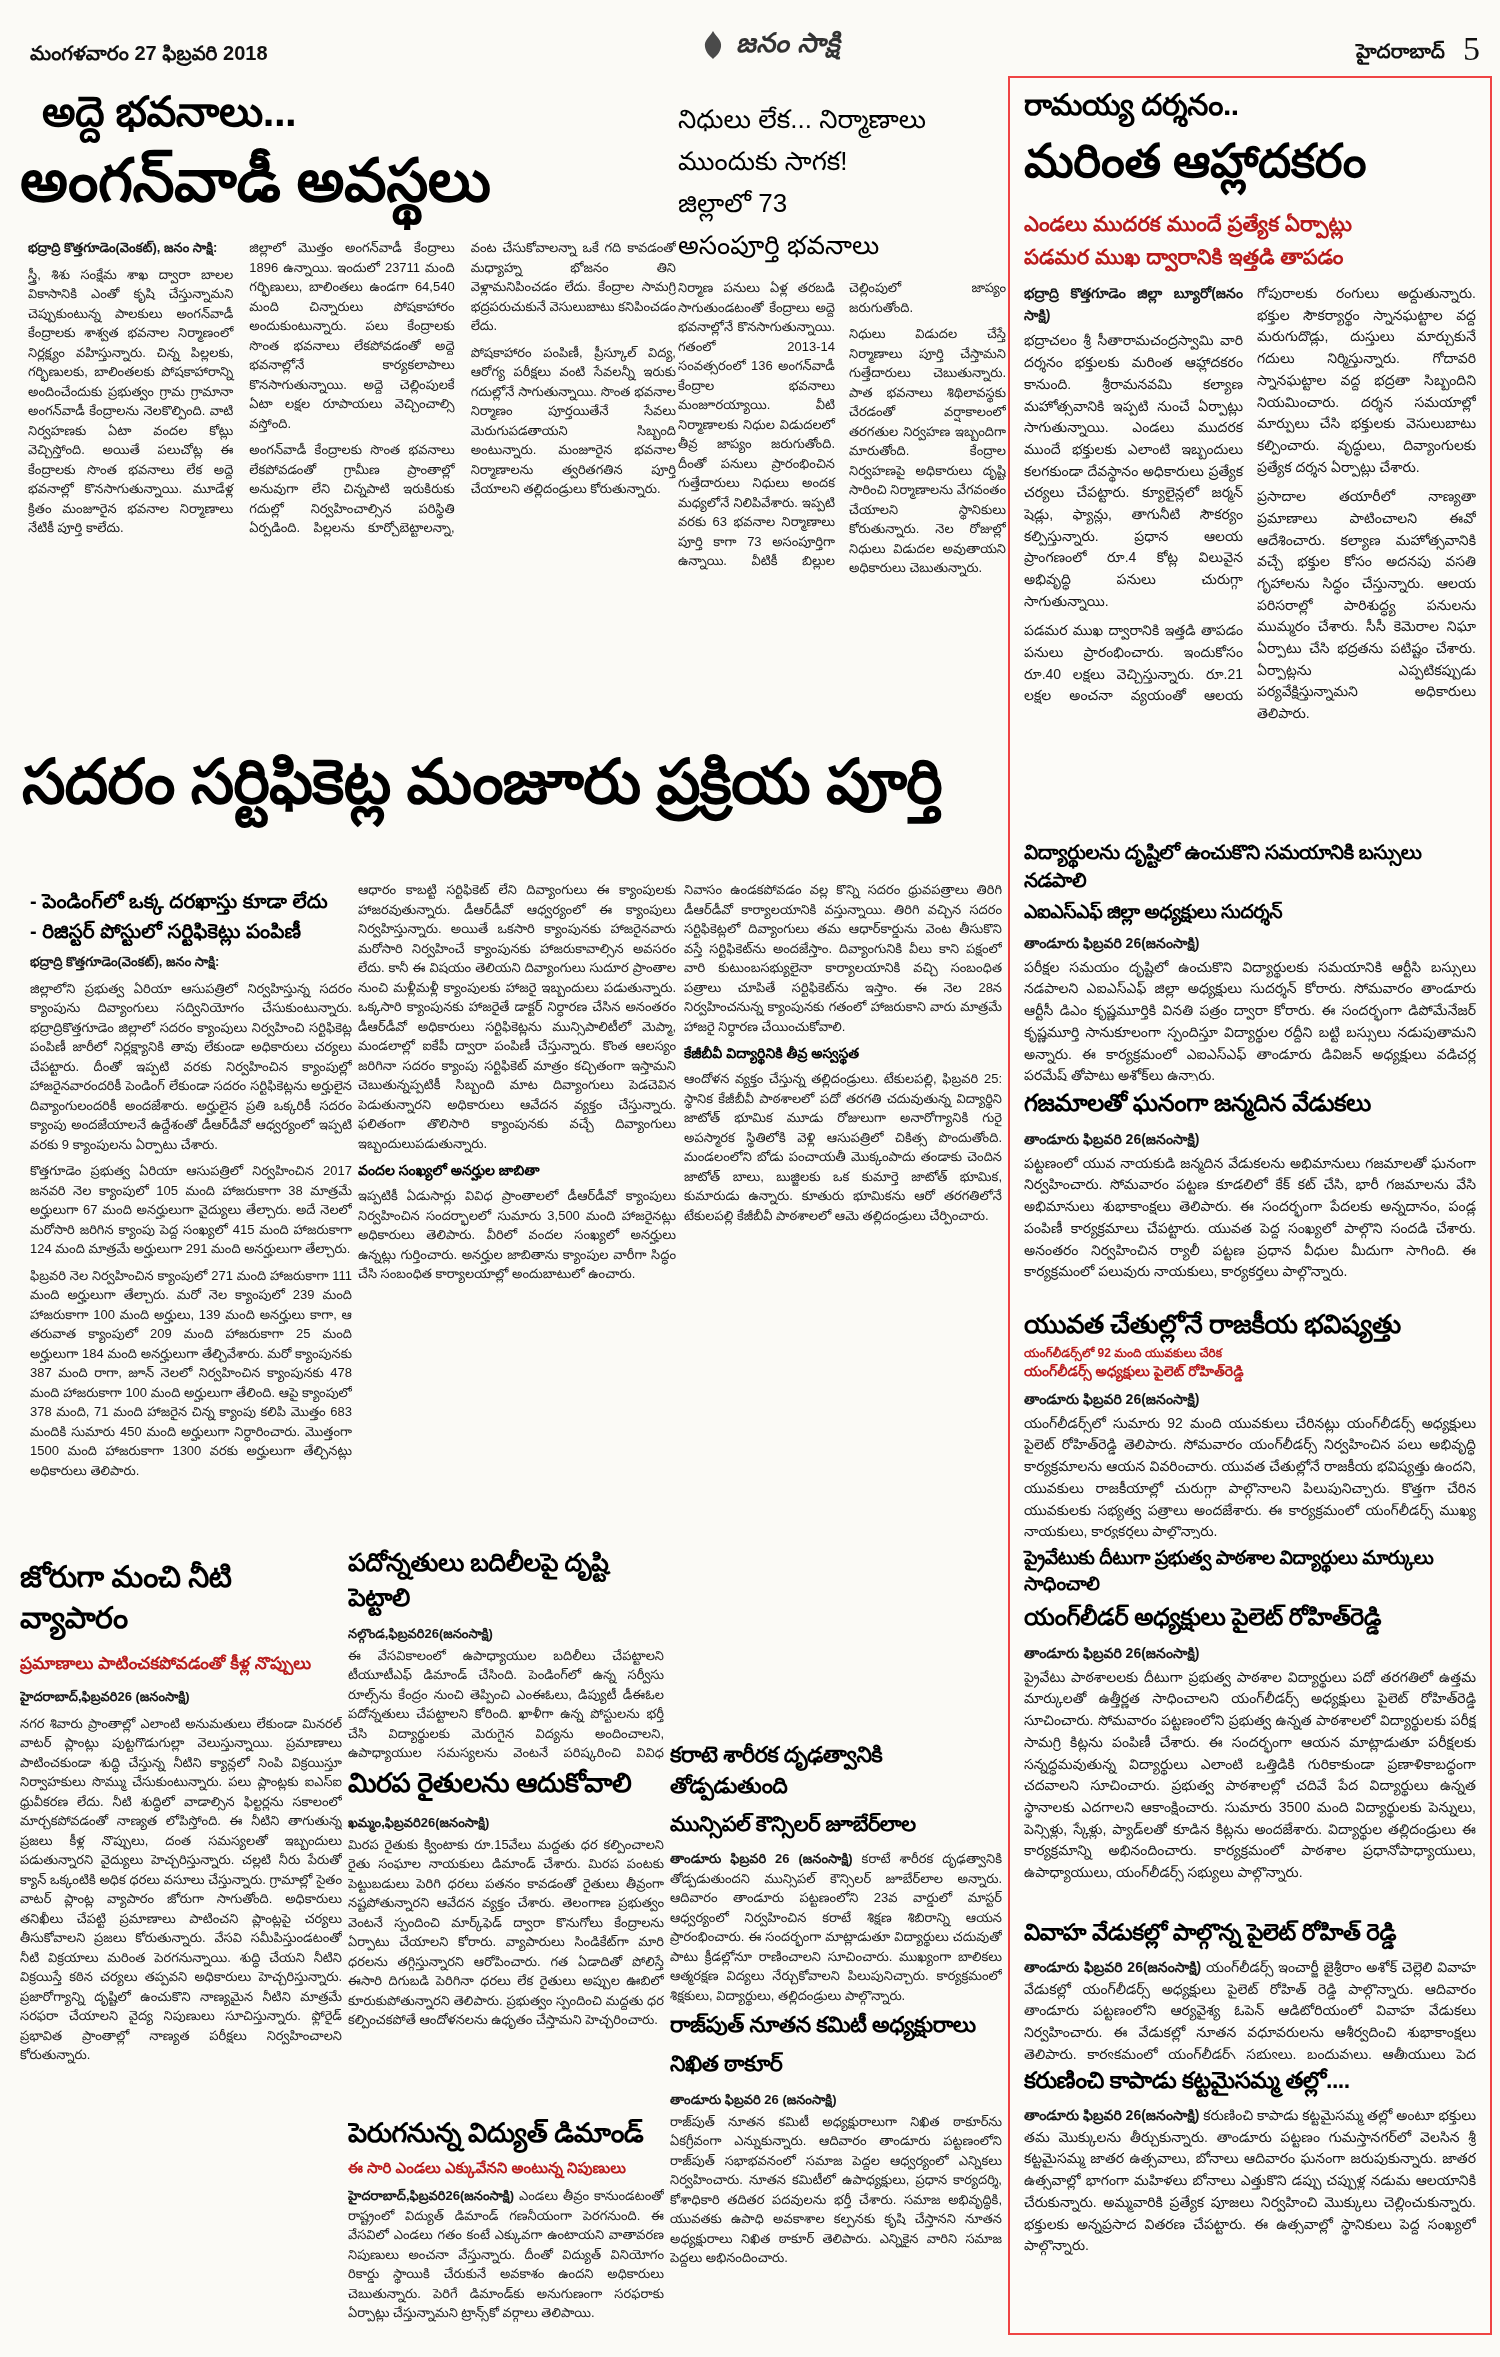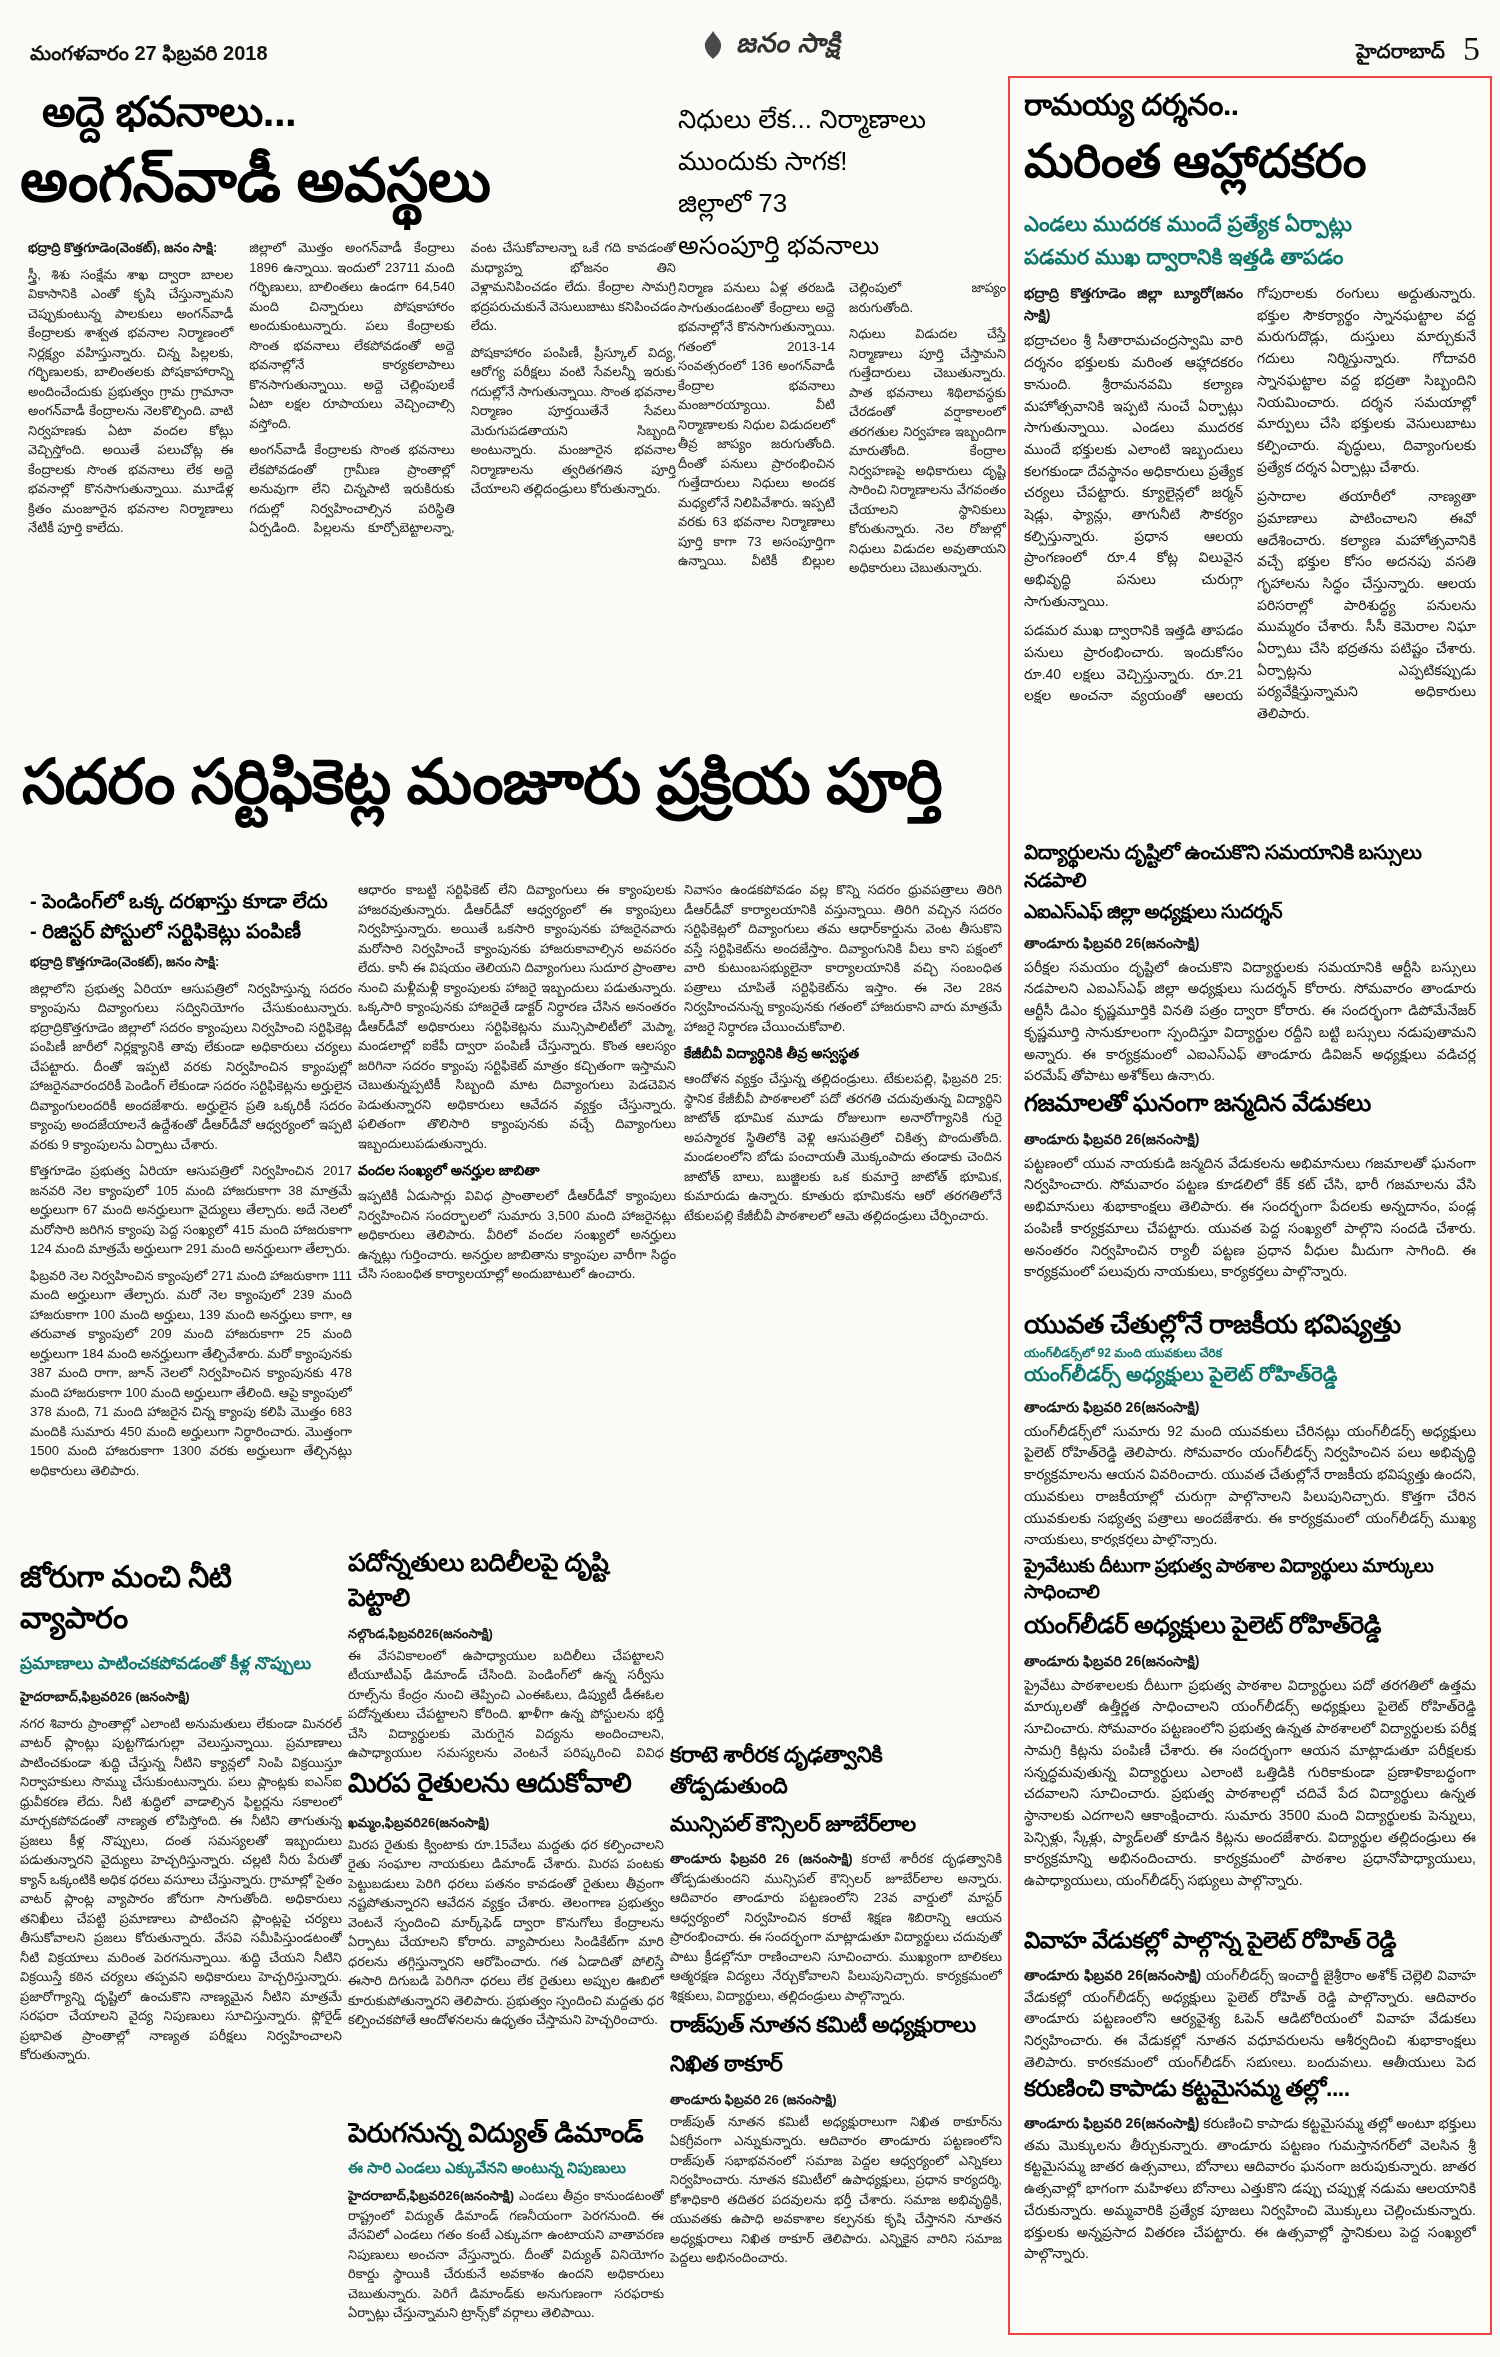--- a/index.html
+++ b/index.html
@@ -12,21 +12,21 @@
   .dense p{margin:0 0 7px 0;}
   .rbody{font-size:14px;line-height:1.55;color:#161616;}
   .rbody p{margin:0 0 8px 0;}
   .dl{font-weight:bold;}
   .cols3{column-count:3;column-gap:16px;height:100%;overflow:hidden;}
   .cols2{column-count:2;column-gap:14px;height:100%;overflow:hidden;}
   .clip{overflow:hidden;}
   .hd{font-weight:900;color:#000;letter-spacing:-0.5px;}
   h1,h2,h3,h4{margin:0;}
   .rule-box{border:2px solid #ef4444;background:#fcfbf8;}
-  .deck{font-weight:600;color:#0f766e;}
+  .deck{font-weight:600;color:#b91c1c;}
   .colhead{font-weight:bold;font-size:14px;margin:4px 0 5px 0;color:#000;}
   .pgnum{font-family:"Liberation Serif","DejaVu Serif",serif;font-size:34px;font-weight:400;}
 </style>
 </head>
 <body>
 
 <div class="abs" style="left:30px;top:42px;font-size:20px;font-weight:bold;">మంగళవారం 27 ఫిబ్రవరి 2018</div>
 
 <div class="abs" style="left:640px;top:28px;width:260px;text-align:center;">
   <span style="display:inline-block;vertical-align:middle;margin-right:6px;">
@@ -174,21 +174,21 @@
     <h3 class="hd ctr" style="font-size:24px;font-weight:800;">గజమాలతో ఘనంగా జన్మదిన వేడుకలు</h3>
     <div class="rbody jt clip" style="margin-top:6px;height:172px;">
       <p style="margin-bottom:2px;"><span class="dl">తాండూరు ఫిబ్రవరి 26(జనంసాక్షి)</span></p>
       <p>పట్టణంలో యువ నాయకుడి జన్మదిన వేడుకలను అభిమానులు గజమాలతో ఘనంగా నిర్వహించారు. సోమవారం పట్టణ కూడలిలో కేక్ కట్ చేసి, భారీ గజమాలను వేసి అభిమానులు శుభాకాంక్షలు తెలిపారు. ఈ సందర్భంగా పేదలకు అన్నదానం, పండ్ల పంపిణీ కార్యక్రమాలు చేపట్టారు. యువత పెద్ద సంఖ్యలో పాల్గొని సందడి చేశారు. అనంతరం నిర్వహించిన ర్యాలీ పట్టణ ప్రధాన వీధుల మీదుగా సాగింది. ఈ కార్యక్రమంలో పలువురు నాయకులు, కార్యకర్తలు పాల్గొన్నారు.</p>
     </div>
   </div>
 
   <div style="margin-top:8px;">
     <h3 class="hd ctr" style="font-size:26px;font-weight:800;">యువత చేతుల్లోనే రాజకీయ భవిష్యత్తు</h3>
     <div class="deck ctr" style="font-size:12px;font-weight:700;">యంగ్‌లీడర్స్‌లో 92 మంది యువకులు చేరిక</div>
-    <div class="deck ctr" style="font-size:20px;font-weight:700;">యంగ్‌లీడర్స్ అధ్యక్షులు పైలెట్ రోహిత్‌రెడ్డి</div>
+    <div class="deck ctr" style="font-size:14px;font-weight:700;">యంగ్‌లీడర్స్ అధ్యక్షులు పైలెట్ రోహిత్‌రెడ్డి</div>
     <div class="rbody jt clip" style="margin-top:6px;height:150px;">
       <p style="margin-bottom:2px;"><span class="dl">తాండూరు ఫిబ్రవరి 26(జనంసాక్షి)</span></p>
       <p>యంగ్‌లీడర్స్‌లో సుమారు 92 మంది యువకులు చేరినట్లు యంగ్‌లీడర్స్ అధ్యక్షులు పైలెట్ రోహిత్‌రెడ్డి తెలిపారు. సోమవారం యంగ్‌లీడర్స్ నిర్వహించిన పలు అభివృద్ధి కార్యక్రమాలను ఆయన వివరించారు. యువత చేతుల్లోనే రాజకీయ భవిష్యత్తు ఉందని, యువకులు రాజకీయాల్లో చురుగ్గా పాల్గొనాలని పిలుపునిచ్చారు. కొత్తగా చేరిన యువకులకు సభ్యత్వ పత్రాలు అందజేశారు. ఈ కార్యక్రమంలో యంగ్‌లీడర్స్ ముఖ్య నాయకులు, కార్యకర్తలు పాల్గొన్నారు.</p>
     </div>
   </div>
 
   <div style="margin-top:8px;">
     <h3 class="hd ctr" style="font-size:19px;font-weight:800;">ప్రైవేటుకు దీటుగా ప్రభుత్వ పాఠశాల విద్యార్థులు మార్కులు సాధించాలి</h3>
     <h4 class="hd ctr" style="font-size:24px;font-weight:800;margin-top:4px;">యంగ్‌లీడర్ అధ్యక్షులు పైలెట్ రోహిత్‌రెడ్డి</h4>
     <div class="rbody jt clip" style="margin-top:6px;height:268px;">

